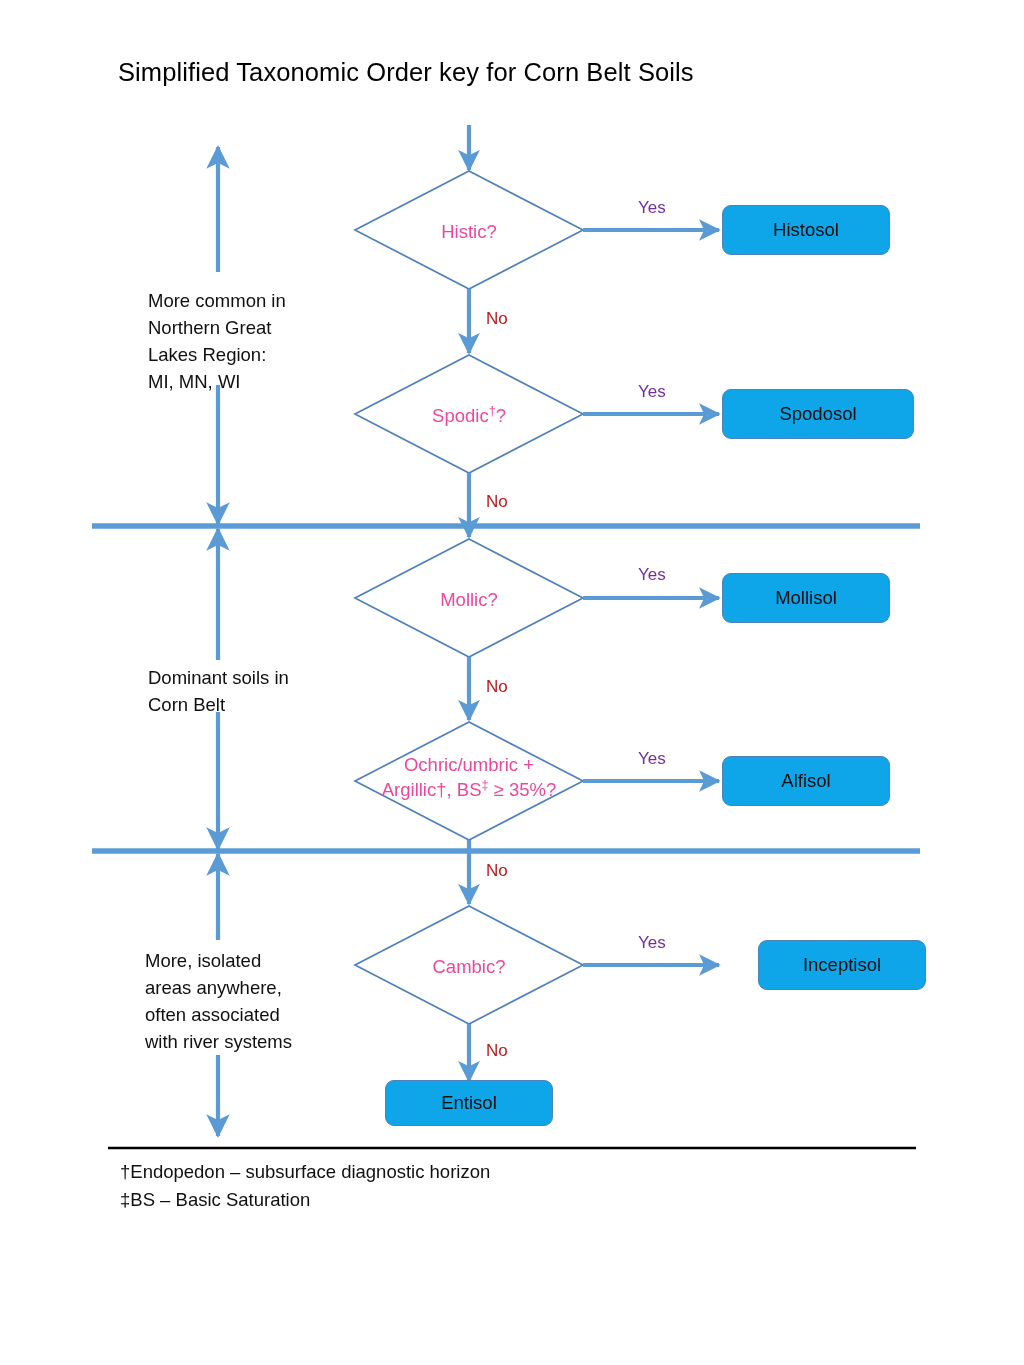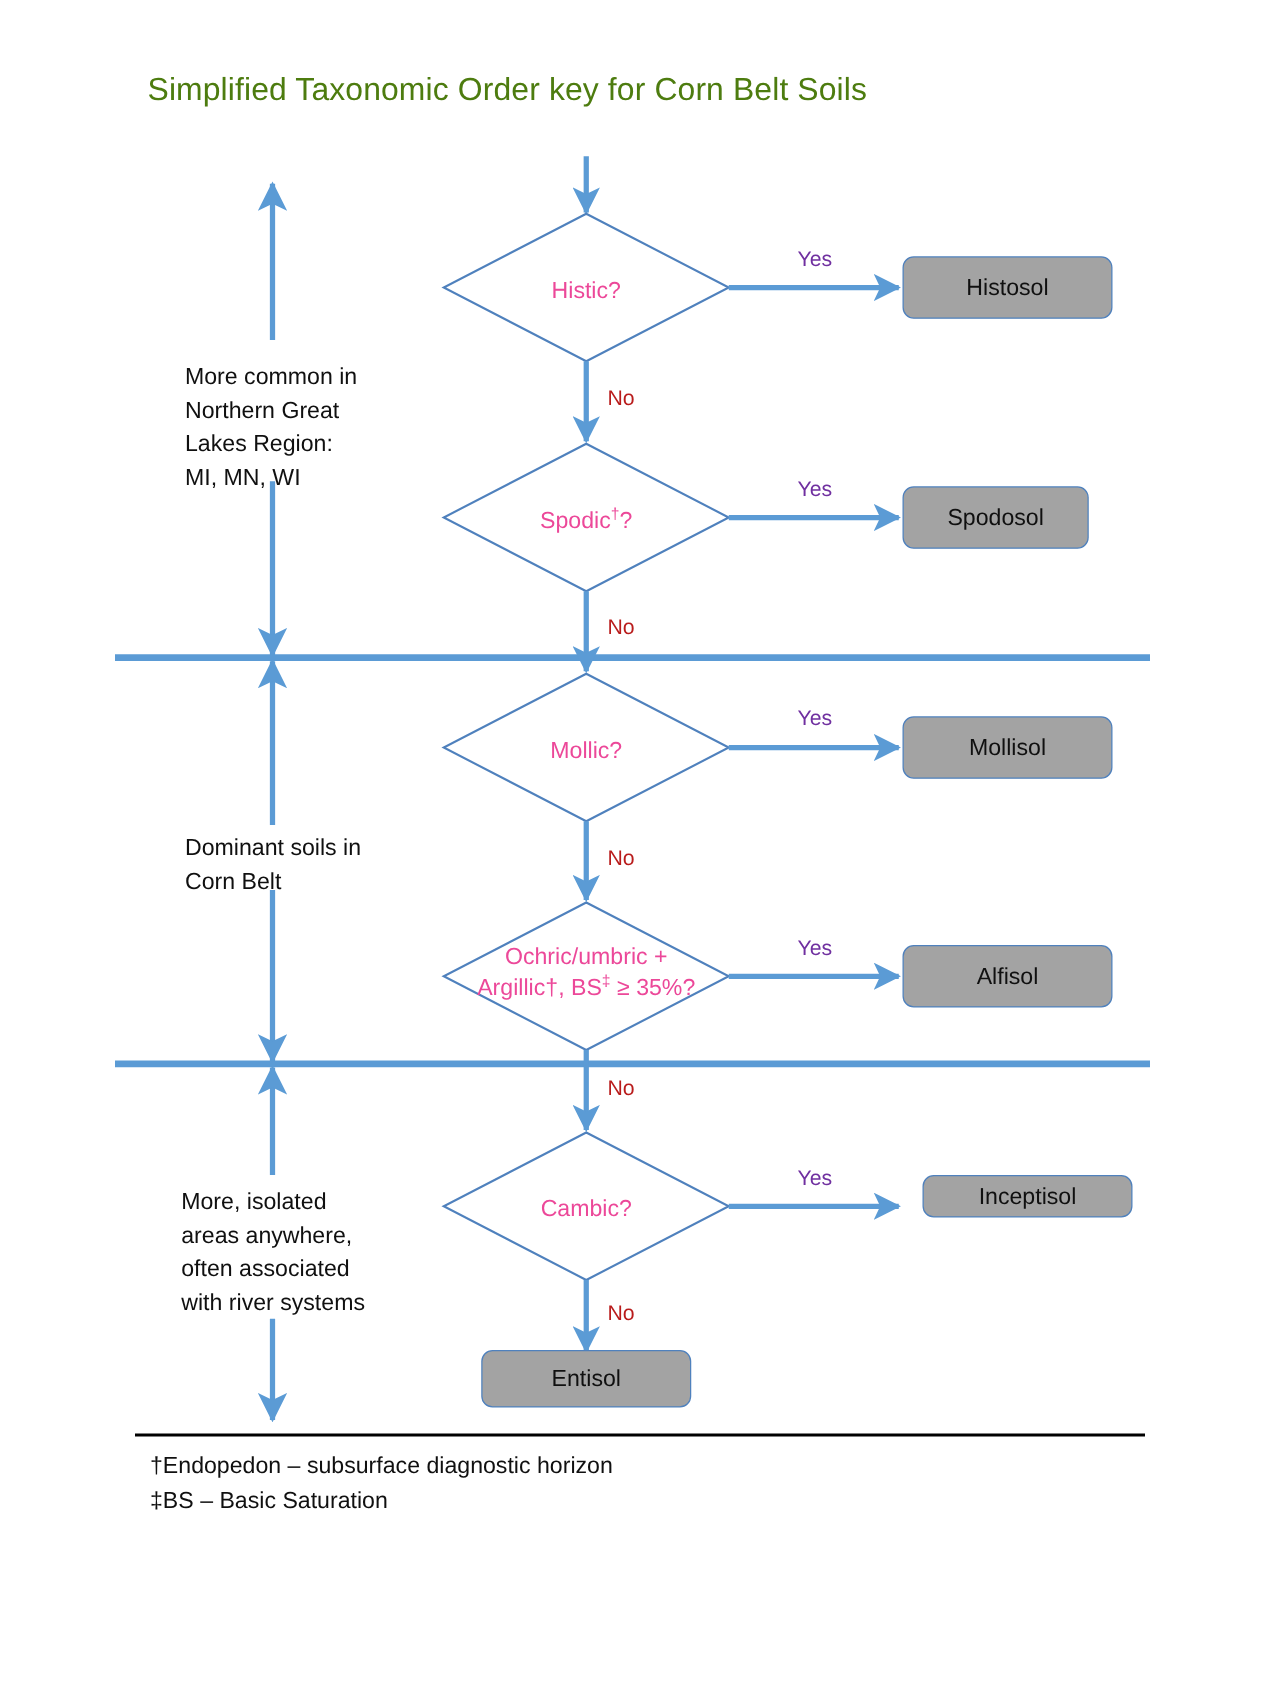--- a/index.html
+++ b/index.html
@@ -28,36 +28,36 @@
     height: 1365px;
     pointer-events: none;
   }
   .abs { position: absolute; }
 
   .title {
     left: 118px;
     top: 58px;
     font-size: 25.5px;
     letter-spacing: 0.1px;
-    color: #4d7c0f;
+    color: #000000;
     white-space: nowrap;
   }
 
   .diamond-label {
     text-align: center;
     font-size: 18.5px;
     color: #ec4899;
     line-height: 1.34;
     white-space: nowrap;
   }
 
   .result-box {
     border: 1.6px solid #4f81bd;
     border-radius: 9px;
-    background: #a3a3a3;
+    background: #0ea5e9;
     display: flex;
     align-items: center;
     justify-content: center;
     font-size: 18.5px;
     color: #101010;
     box-sizing: border-box;
   }
 
   .edge-yes {
     color: #7030a0;
@@ -165,24 +165,24 @@
   <div class="abs edge-yes" style="left:638px; top:749px;">Yes</div>
   <div class="abs edge-yes" style="left:638px; top:933px;">Yes</div>
 
   <div class="abs edge-no" style="left:486px; top:309px;">No</div>
   <div class="abs edge-no" style="left:486px; top:492px;">No</div>
   <div class="abs edge-no" style="left:486px; top:677px;">No</div>
   <div class="abs edge-no" style="left:486px; top:861px;">No</div>
   <div class="abs edge-no" style="left:486px; top:1041px;">No</div>
 
   <div class="abs result-box" style="left:722px; top:205px; width:168px; height:50px;">Histosol</div>
-  <div class="abs result-box" style="left:722px; top:389px; width:149px; height:50px;">Spodosol</div>
+  <div class="abs result-box" style="left:722px; top:389px; width:192px; height:50px;">Spodosol</div>
   <div class="abs result-box" style="left:722px; top:573px; width:168px; height:50px;">Mollisol</div>
   <div class="abs result-box" style="left:722px; top:756px; width:168px; height:50px;text-align:center;">Alfisol</div>
-  <div class="abs result-box" style="left:738px; top:940px; width:168px; height:34px;">Inceptisol</div>
+  <div class="abs result-box" style="left:758px; top:940px; width:168px; height:50px;">Inceptisol</div>
   <div class="abs result-box" style="left:385px; top:1080px; width:168px; height:46px;">Entisol</div>
 
   <div class="abs note" style="left:148px; top:276px; width:200px;margin-top:12px;">More common in
 Northern Great
 Lakes Region:
 MI, MN, WI</div>
 
   <div class="abs note" style="left:148px; top:665px; width:210px;">Dominant soils in
 Corn Belt</div>
 

